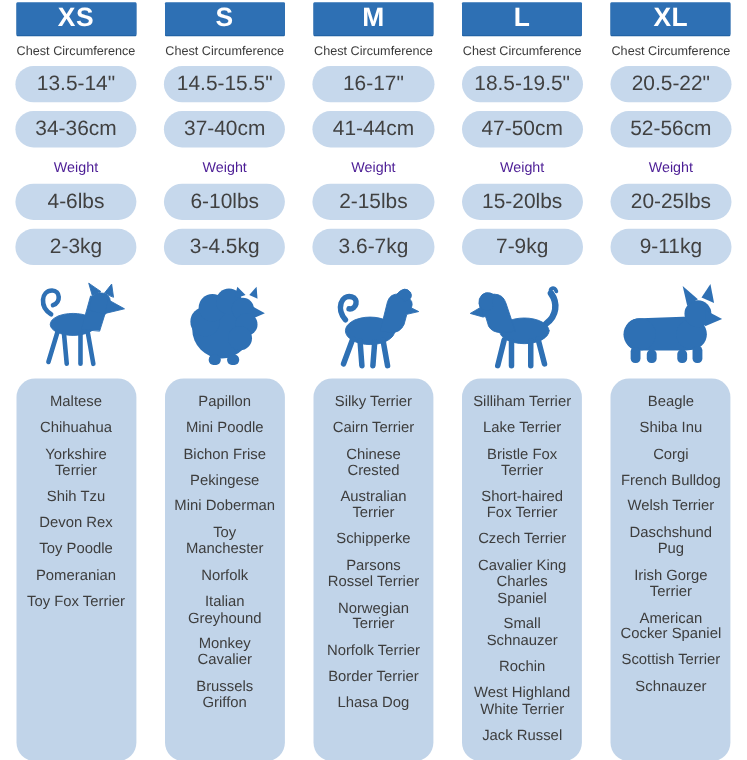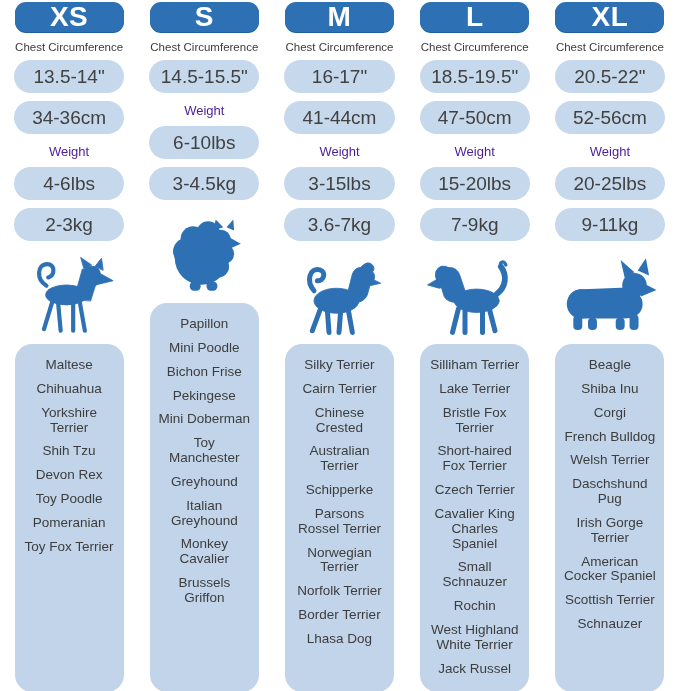--- a/index.html
+++ b/index.html
@@ -1,22 +1,22 @@
 <!DOCTYPE html>
 <html><head>
 <meta charset="utf-8">
 <style>
   html,body{margin:0;padding:0;background:#fff;}
   body{width:679px;height:691px;overflow:hidden;
        font-family:"Liberation Sans","DejaVu Sans",sans-serif;color:#3b3b3b;}
   .grid{display:grid;grid-template-columns:repeat(5,1fr);column-gap:7px;
         padding:2px 5px 3px;height:686px;box-sizing:border-box;}
   .col{display:flex;flex-direction:column;align-items:center;min-width:0;}
-  .badge{width:85%;height:30px;background:#2E70B4;border-radius:11px;
-         color:#fff;font-size:28px;font-weight:bold;letter-spacing:.5px;
+  .badge{width:85%;height:30px;background:#2E70B4;border-radius:1px;
+         color:#fff;font-size:24px;font-weight:bold;letter-spacing:.5px;
          display:flex;align-items:center;justify-content:center;
          box-shadow:0 1px 0 #1f5fa0;}
   .chest-label{font-size:11.5px;color:#3b3b3b;margin:9px 0 7px;white-space:nowrap;}
   .pill{width:86%;height:33px;background:#C6D8EC;border-radius:17px;
         display:flex;align-items:center;justify-content:center;
         font-size:19px;color:#414141;margin-bottom:8px;box-sizing:border-box;
         white-space:nowrap;}
   .weight-label{font-size:13px;color:#4c1d95;margin:2px 0 8px;}
   .dog{height:95px;width:100%;display:flex;align-items:center;justify-content:center;}
   .breeds{width:85%;flex:1;background:#C1D4E9;border-radius:17px;
@@ -61,20 +61,21 @@
         <div class="breed">Devon Rex</div>
         <div class="breed">Toy Poodle</div>
         <div class="breed">Pomeranian</div>
         <div class="breed">Toy Fox Terrier</div>
       </div>
   </div>
     <div class="col">
     <div class="badge">S</div>
     <div class="chest-label">Chest Circumference</div>
     <div class="pill">14.5-15.5"</div>
+    <div class="pill">37-40cm</div>
     <div class="weight-label">Weight</div>
     <div class="pill">6-10lbs</div>
     <div class="pill">3-4.5kg</div>
     <div class="dog">
         <svg width="92" height="88" viewBox="0 0 110 95">
           <g fill="#2E70B4">
 <circle cx="52" cy="50" r="32"></circle>
 <circle cx="34" cy="42" r="16"></circle>
 <circle cx="42" cy="27" r="15"></circle>
 <circle cx="60" cy="20" r="14"></circle>
@@ -89,33 +90,33 @@
 </g>
         </svg>
       </div>
     <div class="breeds">
         <div class="breed">Papillon</div>
         <div class="breed">Mini Poodle</div>
         <div class="breed">Bichon Frise</div>
         <div class="breed">Pekingese</div>
         <div class="breed">Mini Doberman</div>
         <div class="breed">Toy Manchester</div>
-        <div class="breed">Greyhound</div>
+        <div class="breed">Norfolk</div>
         <div class="breed">Italian Greyhound</div>
         <div class="breed">Monkey Cavalier</div>
         <div class="breed">Brussels Griffon</div>
       </div>
   </div>
     <div class="col">
     <div class="badge">M</div>
     <div class="chest-label">Chest Circumference</div>
     <div class="pill">16-17"</div>
     <div class="pill">41-44cm</div>
     <div class="weight-label">Weight</div>
-    <div class="pill">3-15lbs</div>
+    <div class="pill">2-15lbs</div>
     <div class="pill">3.6-7kg</div>
     <div class="dog">
         <svg width="100" height="88" viewBox="0 0 120 95">
           <g fill="#2E70B4" stroke="#2E70B4" stroke-linecap="round">
 <path d="M30,40 C20,28 25,12 37,15 C45,17 42,29 34,28" fill="none" stroke-width="6"></path>
 <ellipse cx="57" cy="52" rx="27" ry="15"></ellipse>
 <path d="M68,52 L76,20 Q79,11 89,12 L97,15 Q105,19 102,27 L110,31 L97,34 L94,45 Q90,54 80,54 Z"></path>
 <path d="M86,12 Q95,2 101,10 Q105,17 95,20 Z"></path>
 <path d="M71,62 L76,90" stroke-width="6" fill="none"></path>
 <path d="M62,64 L60,90" stroke-width="6" fill="none"></path>

